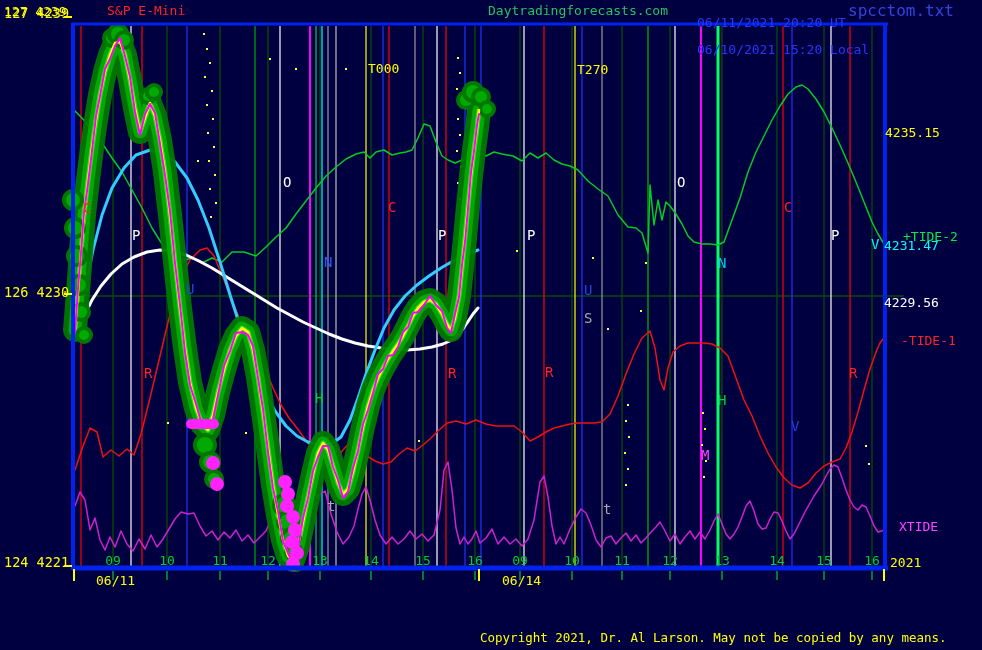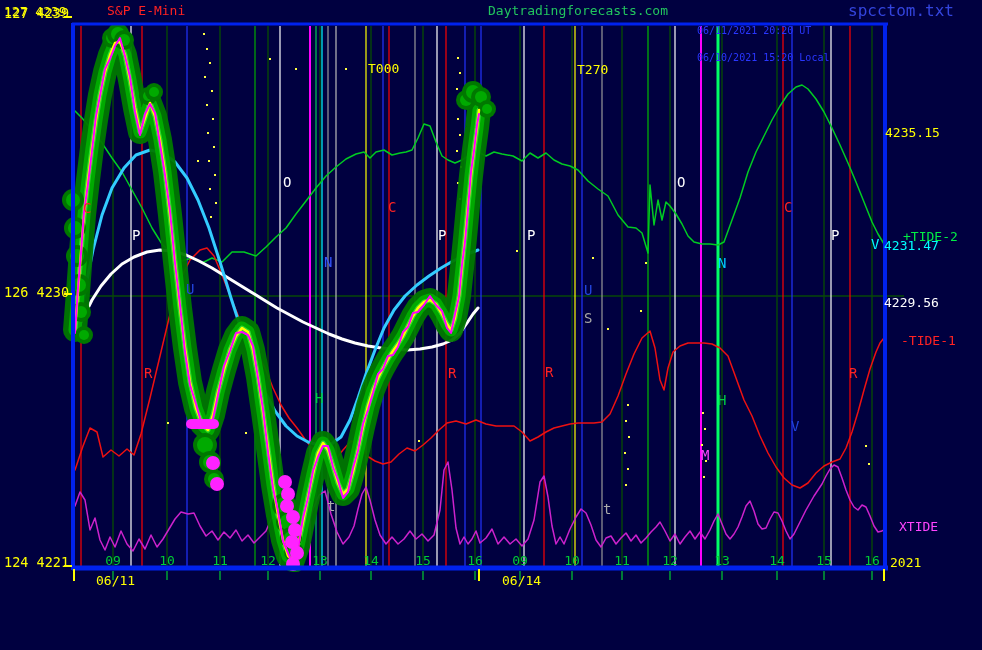--- a/index.html
+++ b/index.html
@@ -4,21 +4,21 @@
 <title>Chaos Trader Web</title>
 <style>
   html,body{margin:0;padding:0;background:#000040;}
   #stage{position:relative;width:982px;height:650px;background:#000040;overflow:hidden;
          font-family:"DejaVu Sans Mono", monospace;}
   .txt{position:absolute;white-space:pre;font-size:13px;line-height:13px;}
   .hdr-price{left:4px;top:5px;color:#ffff00;}
   .hdr-symbol{left:75px;top:4px;color:#ff2222;margin-left:32px;}
   .hdr-title{left:228px;top:4px;color:#ffff00;}
   .hdr-site{left:488px;top:4px;color:#22c55e;}
-  .hdr-ts{left:697px;top:8px;color:#2936ff;font-size:10px;line-height:9px;}
+  .hdr-ts{left:697px;top:0px;color:#2936ff;font-size:13px;line-height:9px;}
   .hdr-file{left:848px;top:4px;color:#3344dd;font-size:16px;}
   .footer-copy{left:480px;top:631px;color:#ffff00;font-size:12.5px;}
   svg text{font-family:"DejaVu Sans Mono", monospace;}
 </style>
 </head>
 <body>
 
 <div id="stage">
   <svg id="chart" width="982" height="650" viewBox="0 0 982 650">
       <rect x="0" y="0" width="982" height="650" fill="#000040"></rect>
@@ -271,13 +271,14 @@
       <rect x="64" y="565" width="8" height="2" fill="#ffff00"></rect>
     </svg>
   <div class="txt hdr-price">127 4239</div>
   <div class="txt hdr-symbol">S&amp;P E-Mini</div>
   <div class="txt hdr-site">Daytradingforecasts.com</div>
   <div class="txt hdr-ts">
     <div>06/11/2021 20:20 UT</div>
     <div>06/10/2021 15:20 Local</div>
   </div>
   <div class="txt hdr-file">spcctom.txt</div>
+  <div class="txt footer-copy">Copyright 2021, Dr. Al Larson. May not be copied by any means.</div>
 </div>
 
 </body></html>

